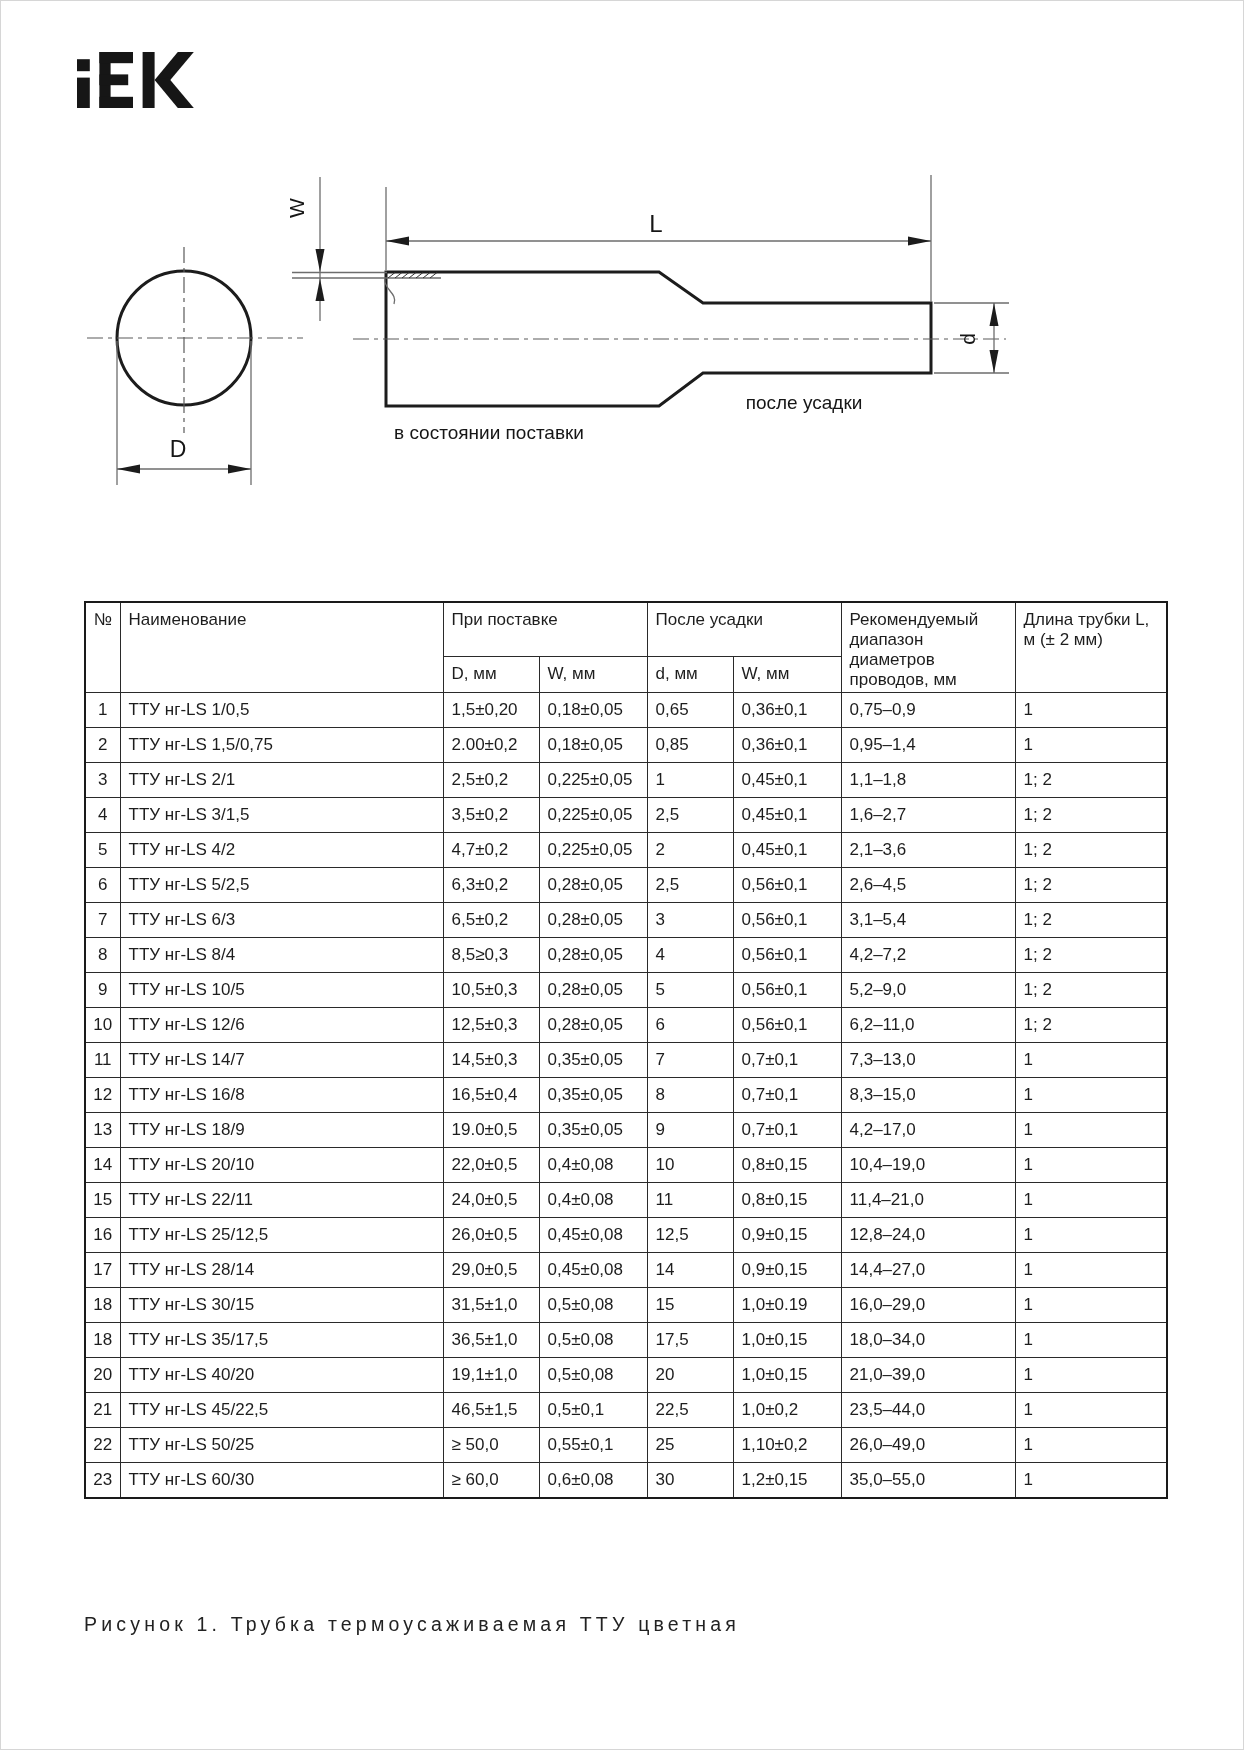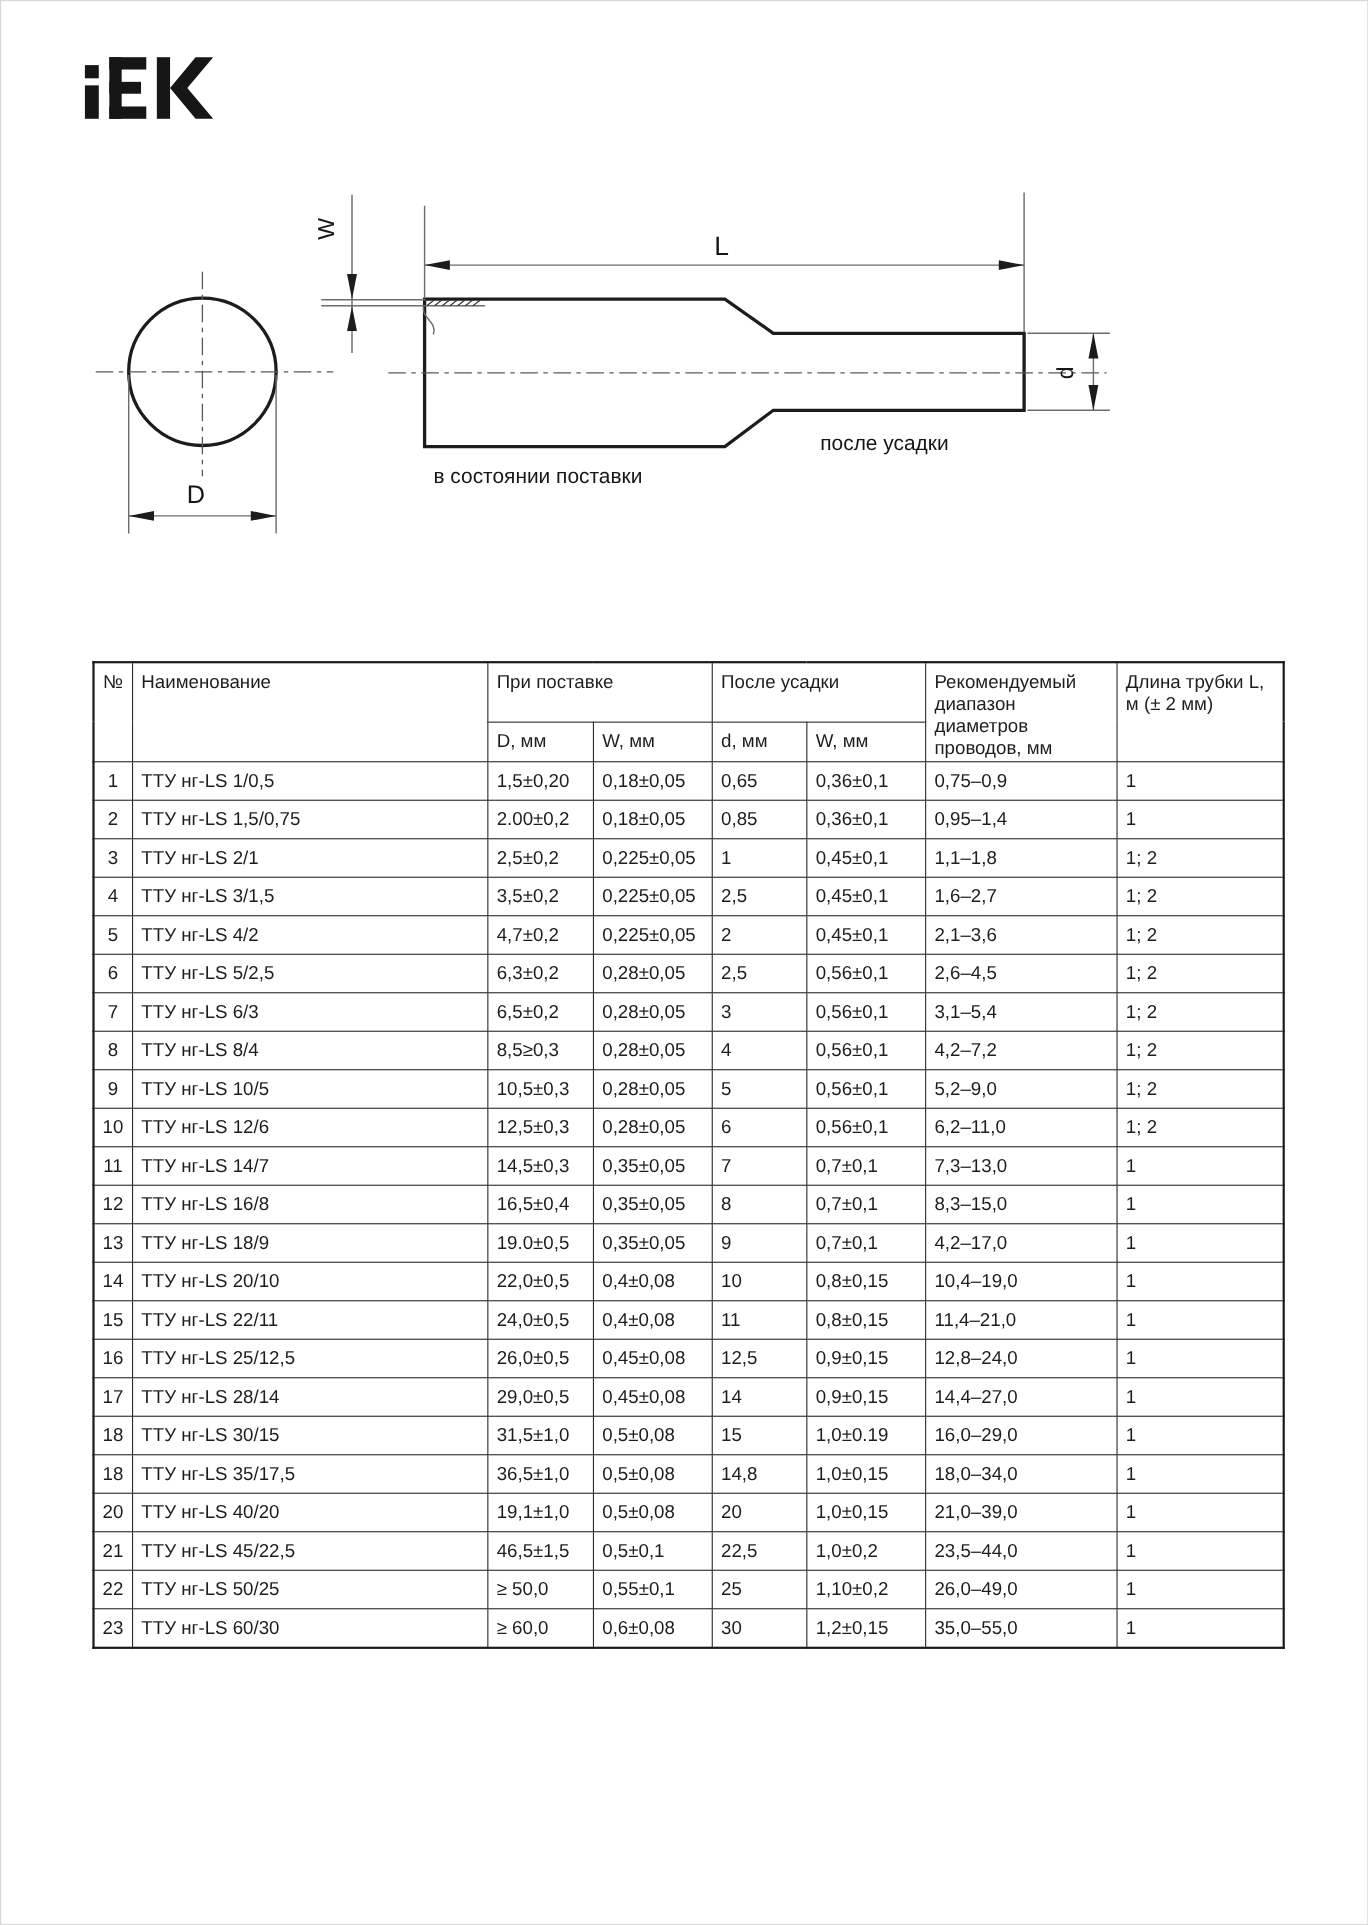--- a/index.html
+++ b/index.html
@@ -336,21 +336,21 @@
           <td>15</td>
           <td>1,0±0.19</td>
           <td>16,0–29,0</td>
           <td>1</td>
         </tr>
         <tr>
           <td class="c-num">18</td>
           <td>ТТУ нг-LS 35/17,5</td>
           <td>36,5±1,0</td>
           <td>0,5±0,08</td>
-          <td>14,8</td>
+          <td>17,5</td>
           <td>1,0±0,15</td>
           <td>18,0–34,0</td>
           <td>1</td>
         </tr>
         <tr>
           <td class="c-num">20</td>
           <td>ТТУ нг-LS 40/20</td>
           <td>19,1±1,0</td>
           <td>0,5±0,08</td>
           <td>20</td>
@@ -384,14 +384,15 @@
           <td>≥ 60,0</td>
           <td>0,6±0,08</td>
           <td>30</td>
           <td>1,2±0,15</td>
           <td>35,0–55,0</td>
           <td>1</td>
         </tr>
       </tbody>
   </table>
 
+  <div class="caption">Рисунок 1. Трубка термоусаживаемая ТТУ цветная</div>
 
 </div>
 
 </body></html>

